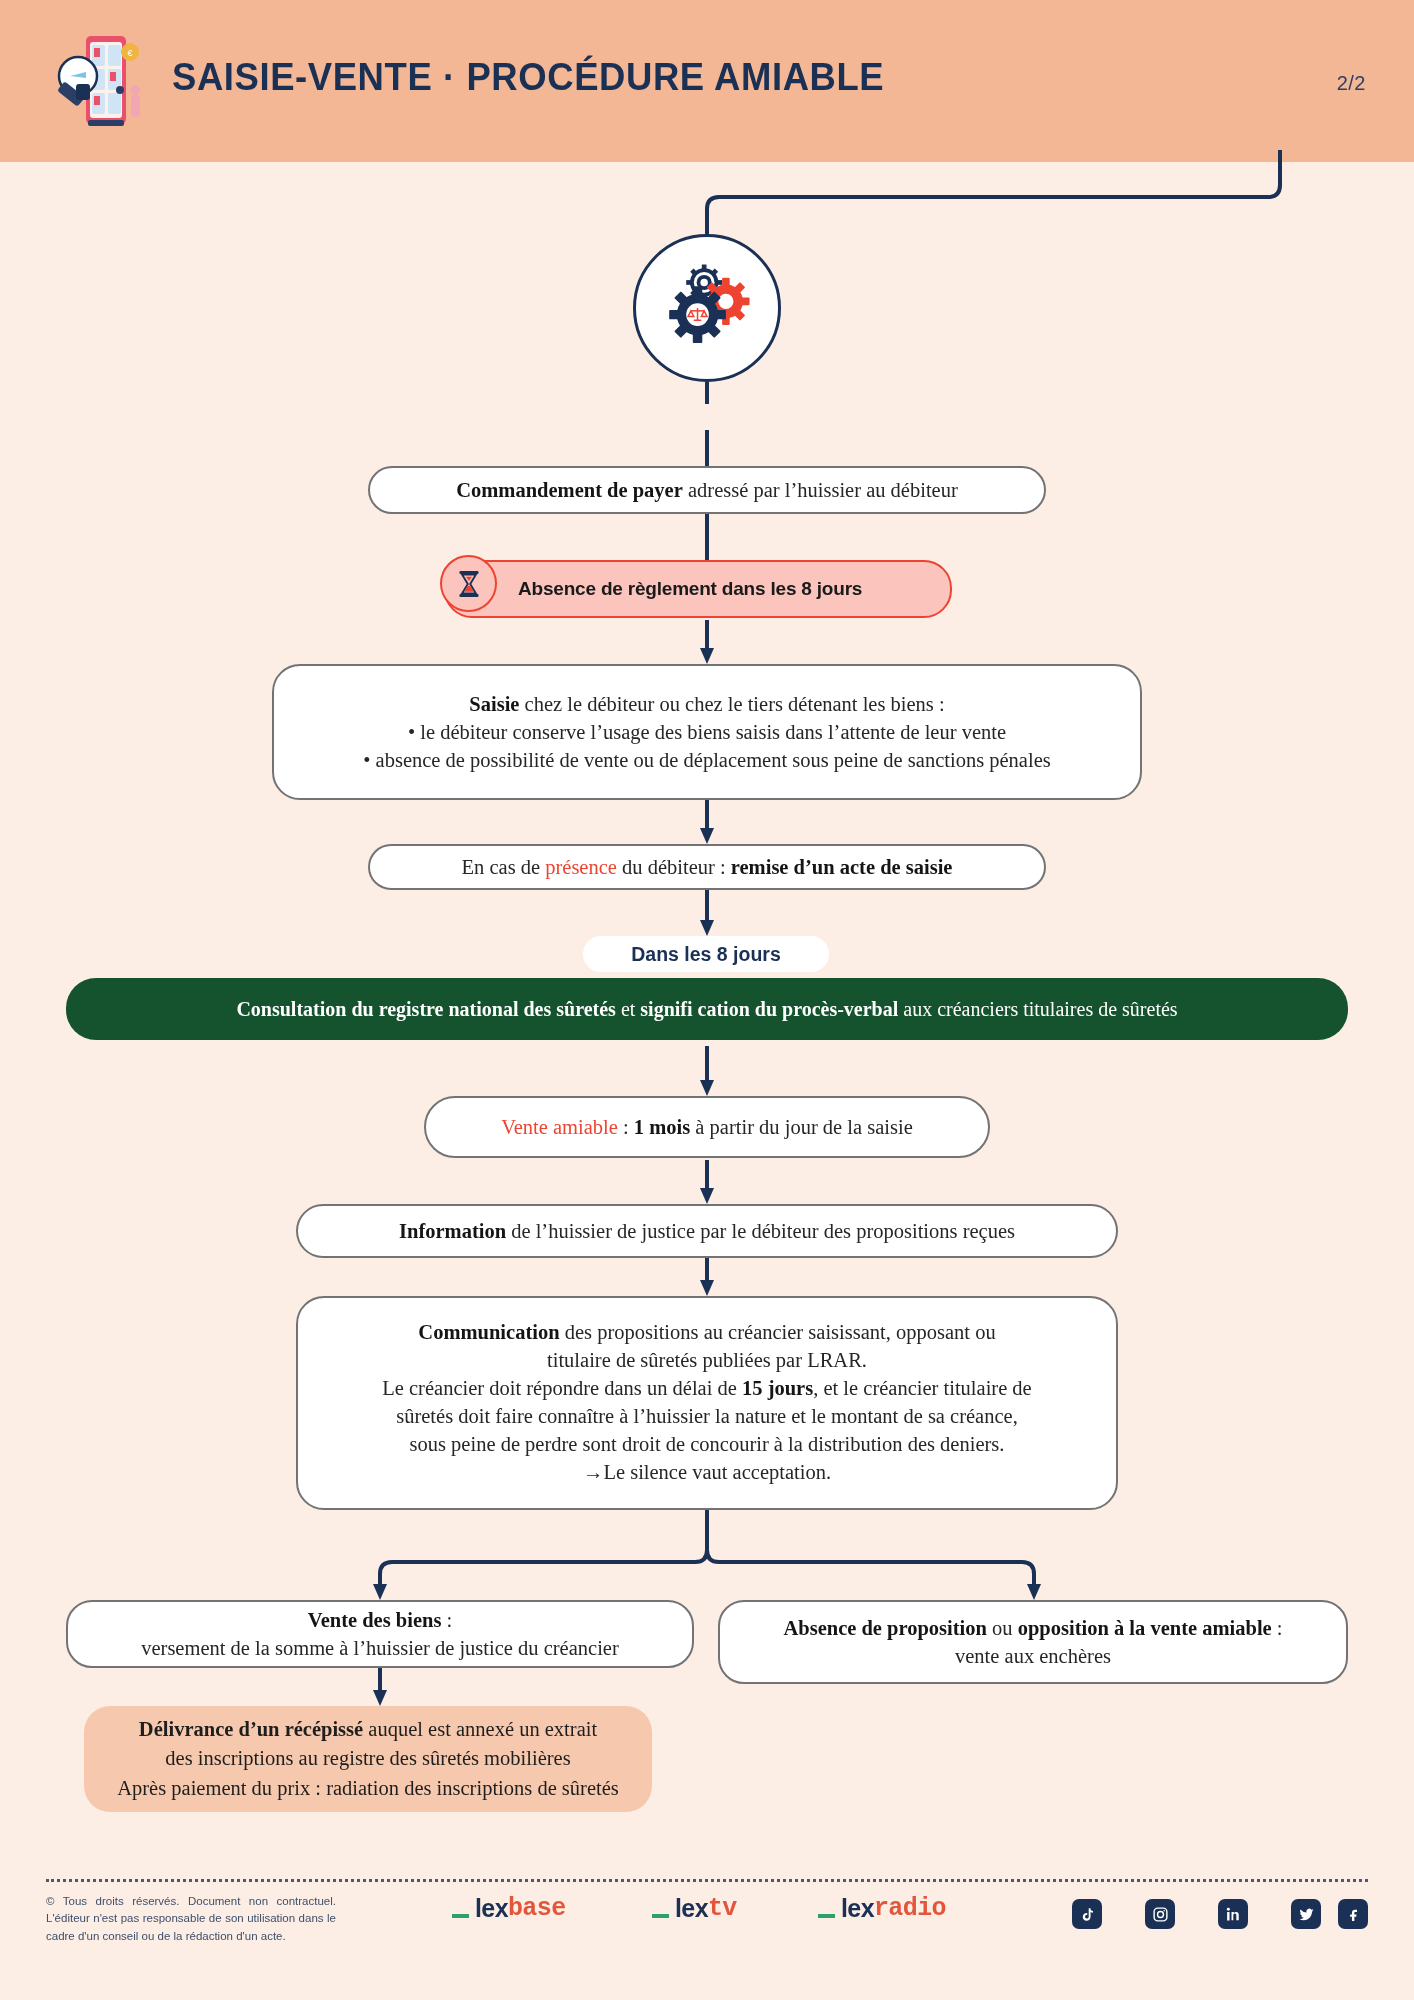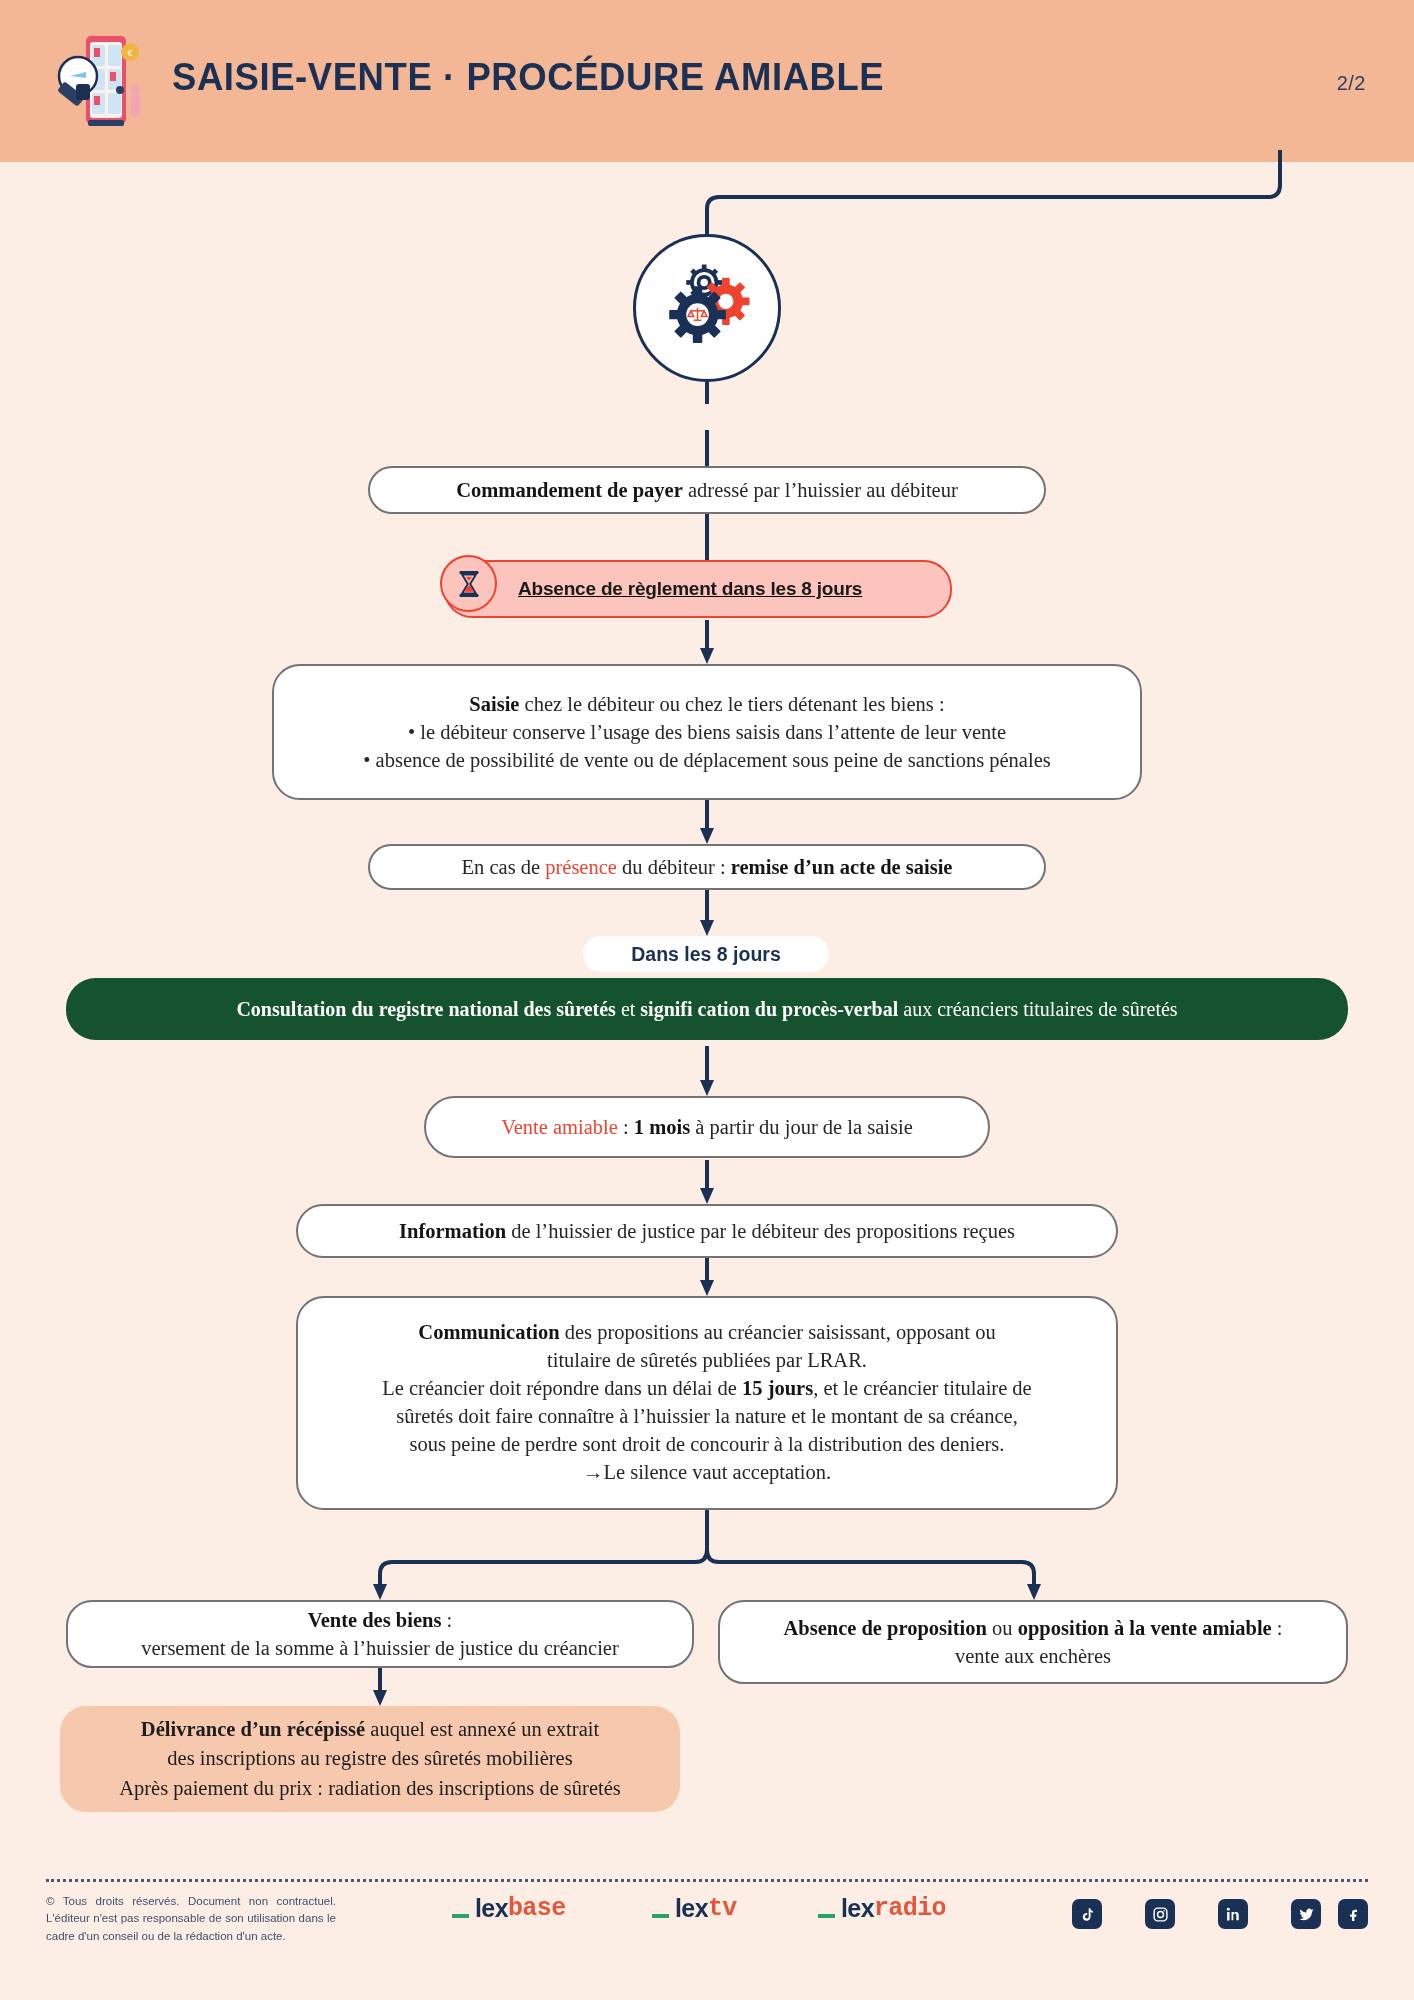--- a/index.html
+++ b/index.html
@@ -117,21 +117,20 @@
 
   
   .node-alert {
     position: absolute;
     background: #fbc4bc;
     border: 2.5px solid #ef4331;
     border-radius: 28px;
     display: flex;
     align-items: center;
     z-index: 2;
-    text-decoration: underline;
   }
   .node-alert .alert-text {
     font-family: "Liberation Sans", sans-serif;
     font-weight: bold;
     font-size: 19px;
     color: #1a1a1a;
     padding-left: 10px;
     padding-right: 26px;
     letter-spacing: -0.2px;
   }
@@ -450,21 +449,21 @@
     <div>versement de la somme à l’huissier de justice du créancier</div>
   </div>
 
   <div class="node" style="left:718px; top:1600px; width:630px; height:84px; flex-direction:column; border-radius:26px;">
     <div>
       <b>Absence de proposition</b><span> ou </span><b>opposition à la vente amiable</b><span> :</span>
     </div>
     <div>vente aux enchères</div>
   </div>
 
-  <div class="node-peach" style="left:60px; top:1706px; width:620px; height:106px; flex-direction:column;">
+  <div class="node-peach" style="left:84px; top:1706px; width:568px; height:106px; flex-direction:column;">
     <div>
       <b>Délivrance d’un récépissé</b><span> auquel est annexé un extrait</span>
     </div>
     <div>des inscriptions au registre des sûretés mobilières</div>
     <div>Après paiement du prix : radiation des inscriptions de sûretés</div>
   </div>
 
   <div class="footer-dots"></div>
   <div class="footer-legal">© Tous droits réservés. Document non contractuel. L'éditeur n'est pas responsable de son utilisation dans le cadre d'un conseil ou de la rédaction d'un acte.</div>
 

